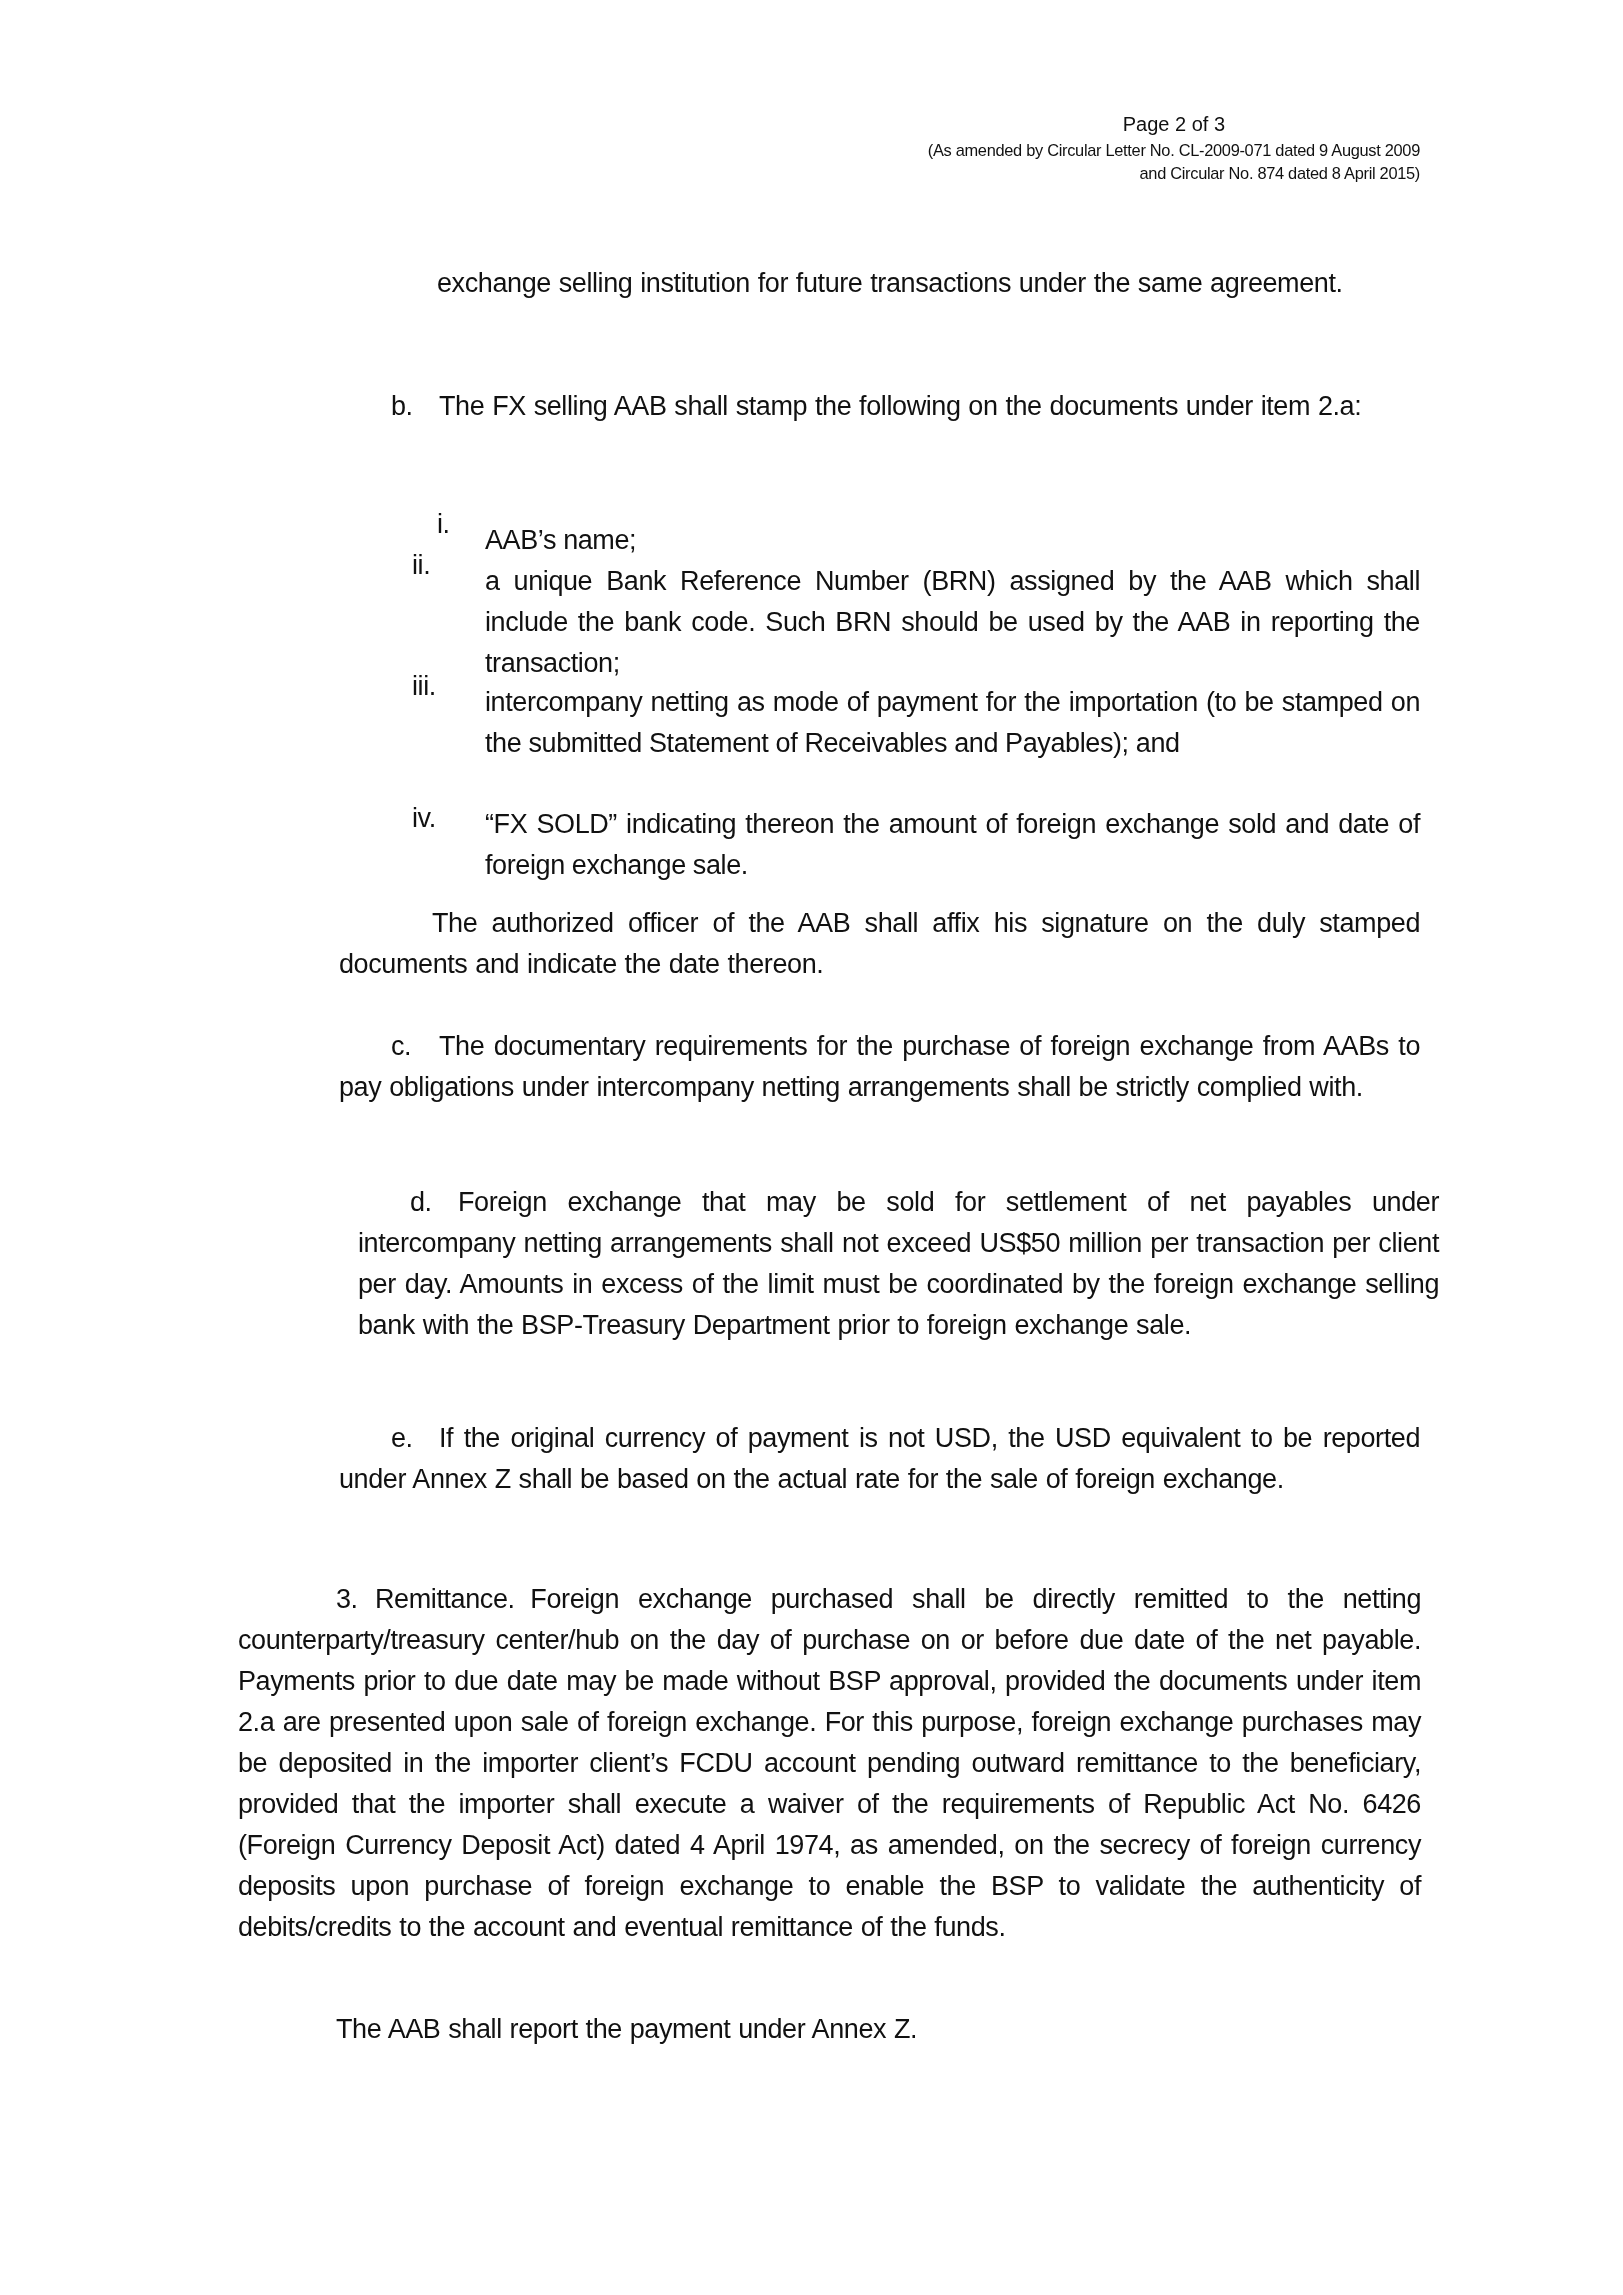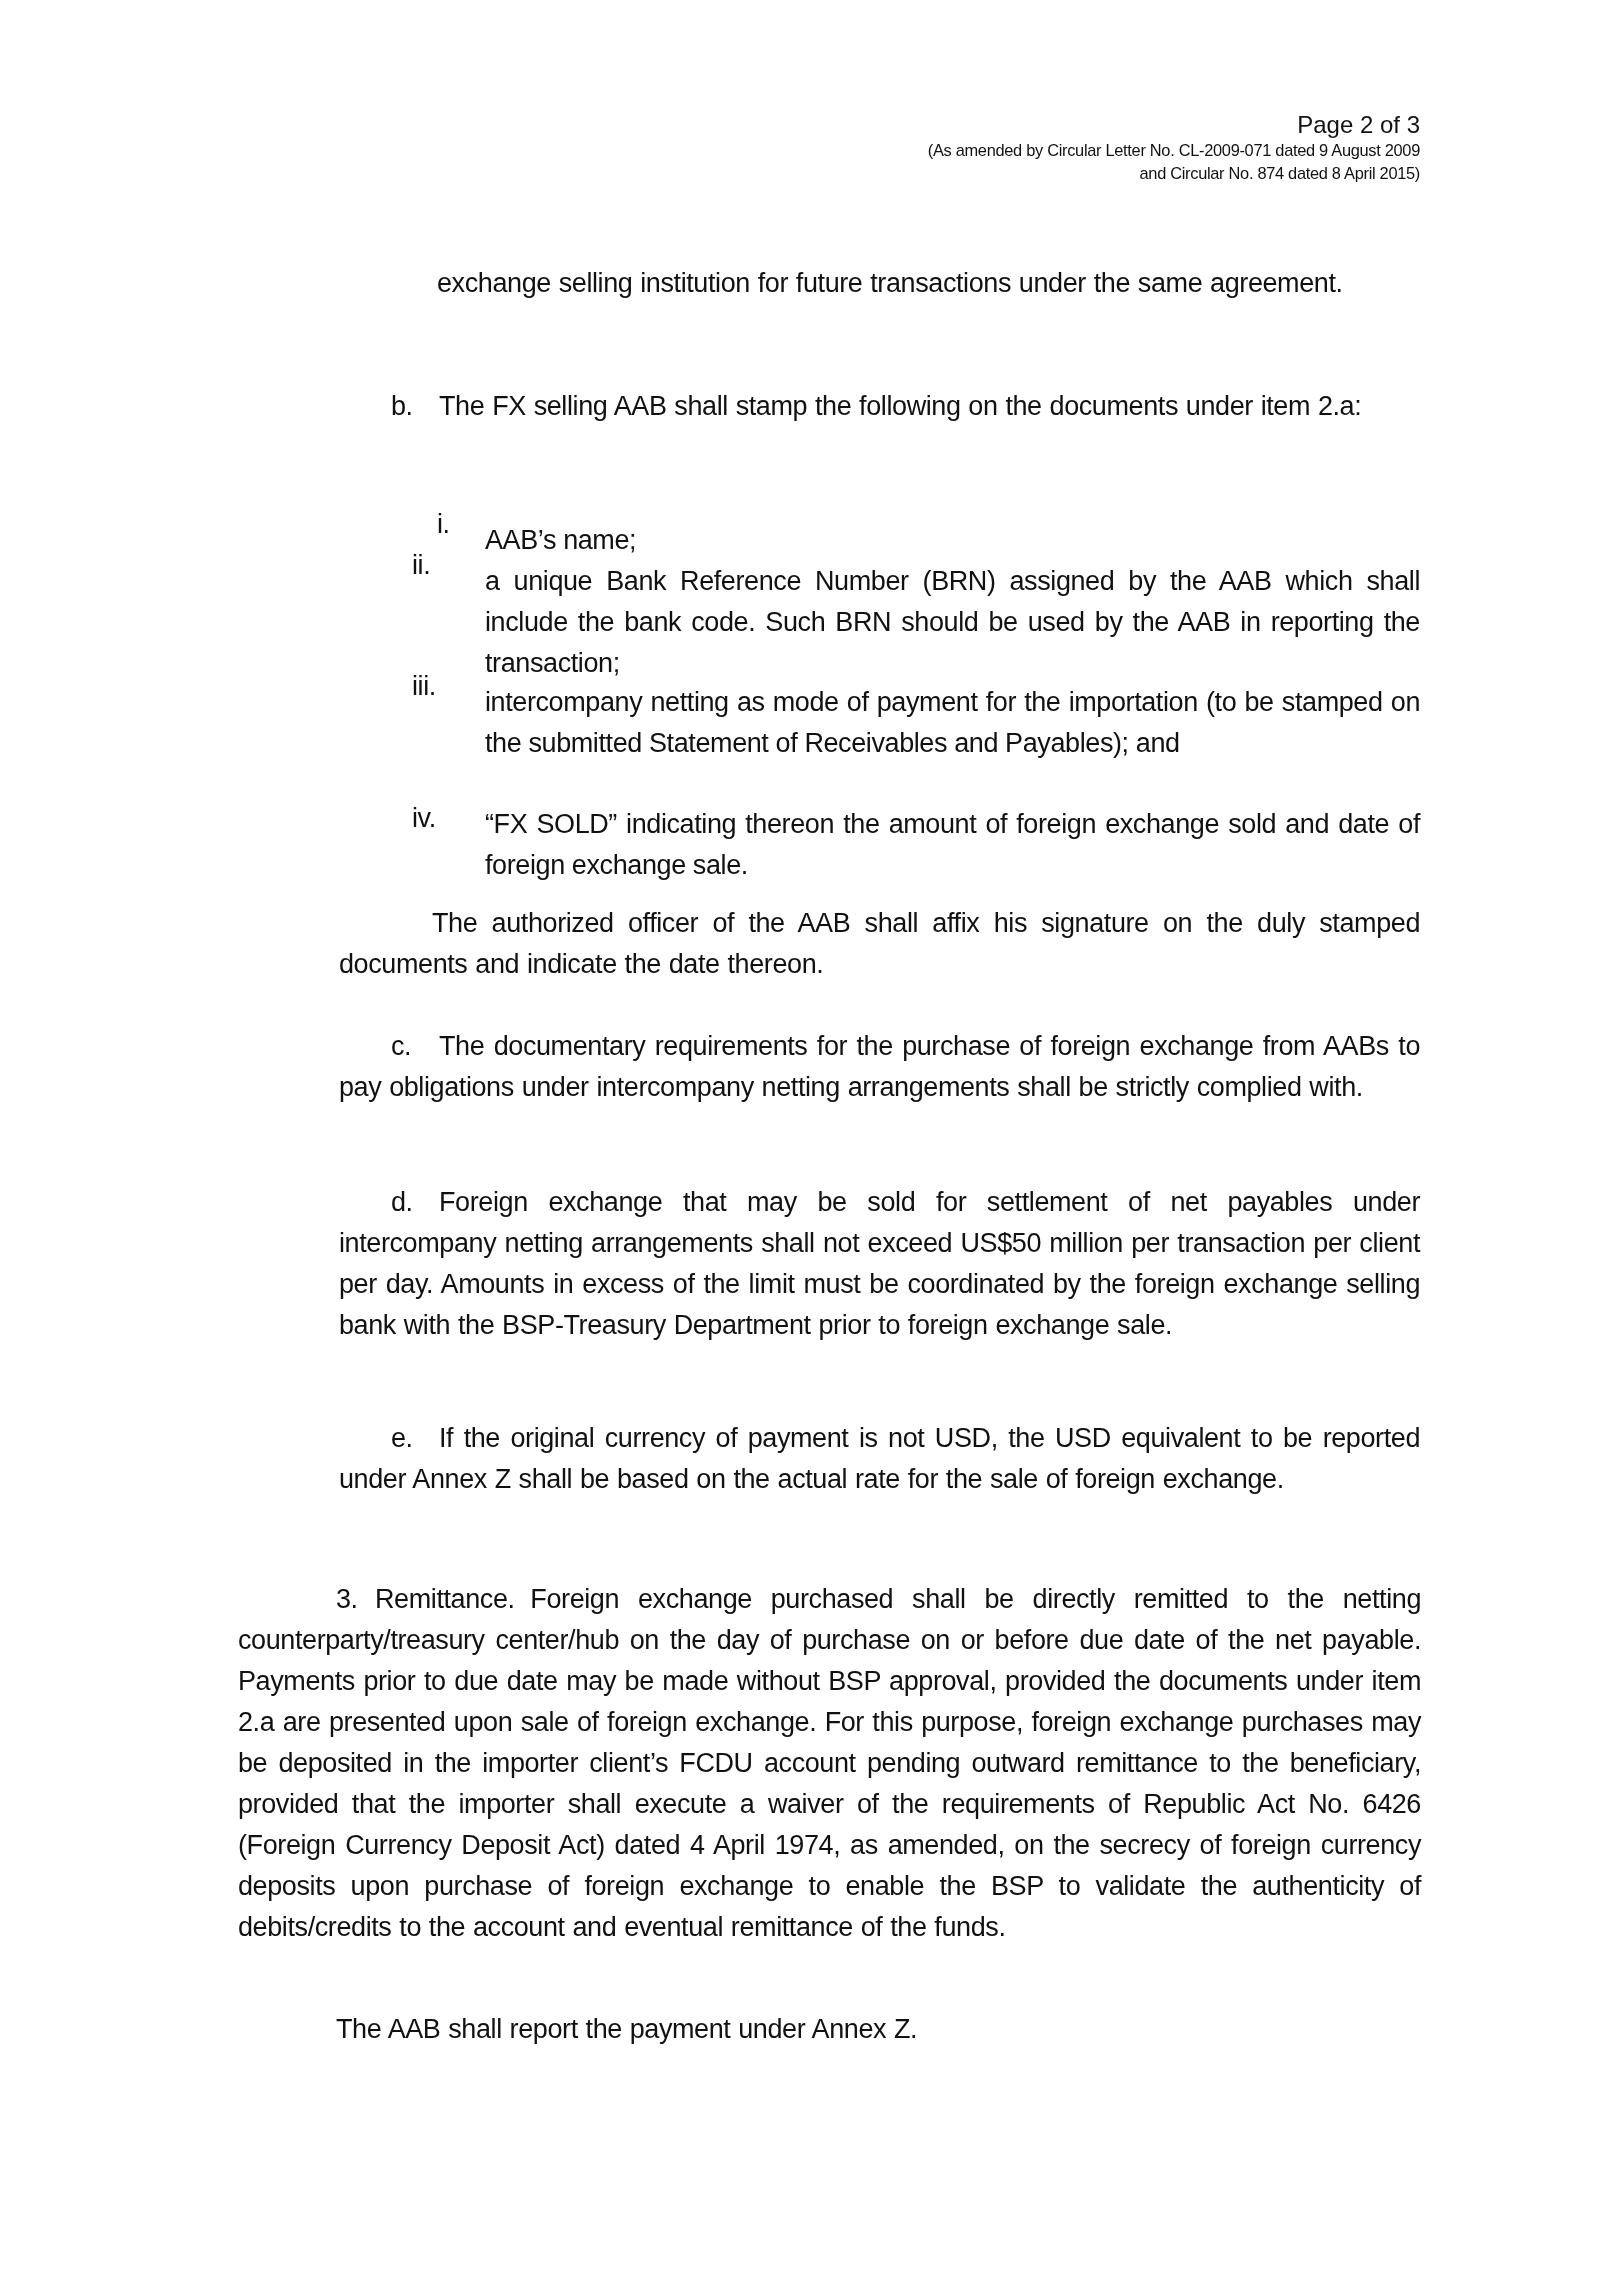--- a/index.html
+++ b/index.html
@@ -9,21 +9,21 @@
     color: #111111;
   }
   .header {
     position: absolute; right: 203px; top: 111px; text-align: right;
   }
   .appendix {
     font-weight: bold; font-size: 27.5px; text-decoration: underline;
     text-decoration-thickness: 2.6px; text-underline-offset: 3.9px; line-height: 34px;
     letter-spacing: -0.3px;
   }
-  .page-no { font-size: 24px; line-height: 27.5px; }
+  .page-no { font-size: 20px; line-height: 27.5px; text-align: center; }
   .amend { font-size: 16.4px; line-height: 23.6px; letter-spacing: -0.3px; }
 
   .p {
     position: absolute; font-size: 27px; line-height: 41px;
     text-align: justify; letter-spacing: -0.4px; word-spacing: 0.7px;
   }
   .last-line-left { text-align-last: left; }
   .marker { display: inline-block; }
   .u { text-decoration-thickness: 2px; text-underline-offset: 3.3px; }
 
@@ -62,21 +62,21 @@
   <span class="num" style="left:0;margin-top:10px;">iv.</span>
   <span class="txt" style="left:73px;">“FX SOLD” indicating thereon the amount of foreign exchange sold and date of foreign exchange sale.</span>
 </div>
 
 <div class="p last-line-left" style="left:339px; top:903px; width:1081px; text-indent:93px;">The authorized officer of the AAB shall affix his signature on the duly stamped documents and indicate the date thereon.</div>
 
 <div class="p last-line-left" style="left:339px; top:1026px; width:1081px; text-indent:52px;">
   <span class="marker" style="width:48px; text-indent:0;">c.</span><span>The documentary requirements for the purchase of foreign exchange from AABs to pay obligations under intercompany netting arrangements shall be strictly complied with.</span>
 </div>
 
-<div class="p last-line-left" style="left:339px; top:1182px; width:1081px; text-indent:52px;">
+<div class="p last-line-left" style="left:358px; top:1182px; width:1081px; text-indent:52px;">
   <span class="marker" style="width:48px; text-indent:0;">d.</span><span>Foreign exchange that may be sold for settlement of net payables under intercompany netting arrangements shall not exceed US$50 million per transaction per client per day. Amounts in excess of the limit must be coordinated by the foreign exchange selling bank with the BSP-Treasury Department prior to foreign exchange sale.</span>
 </div>
 
 <div class="p last-line-left" style="left:339px; top:1418px; width:1081px; text-indent:52px;">
   <span class="marker" style="width:48px; text-indent:0;">e.</span><span>If the original currency of payment is not USD, the USD equivalent to be reported under Annex Z shall be based on the actual rate for the sale of foreign exchange.</span>
 </div>
 
 <div class="p last-line-left" style="left:238px; top:1579px; width:1183px; text-indent:98px;">
   <span class="marker" style="width:39px; text-indent:0;">3.</span><span class="u">Remittance.</span><span style="display:inline-block; width:15.7px;"></span><span>Foreign exchange purchased shall be directly remitted to the netting counterparty/treasury center/hub on the day of purchase on or before due date of the net payable. Payments prior to due date may be made without BSP approval, provided the documents under item 2.a are presented upon sale of foreign exchange. For this purpose, foreign exchange purchases may be deposited in the importer client’s FCDU account pending outward remittance to the beneficiary, provided that the importer shall execute a waiver of the requirements of Republic Act No. 6426 (Foreign Currency Deposit Act) dated 4 April 1974, as amended, on the secrecy of foreign currency deposits upon purchase of foreign exchange to enable the BSP to validate the authenticity of debits/credits to the account and eventual remittance of the funds.</span>
 </div>

